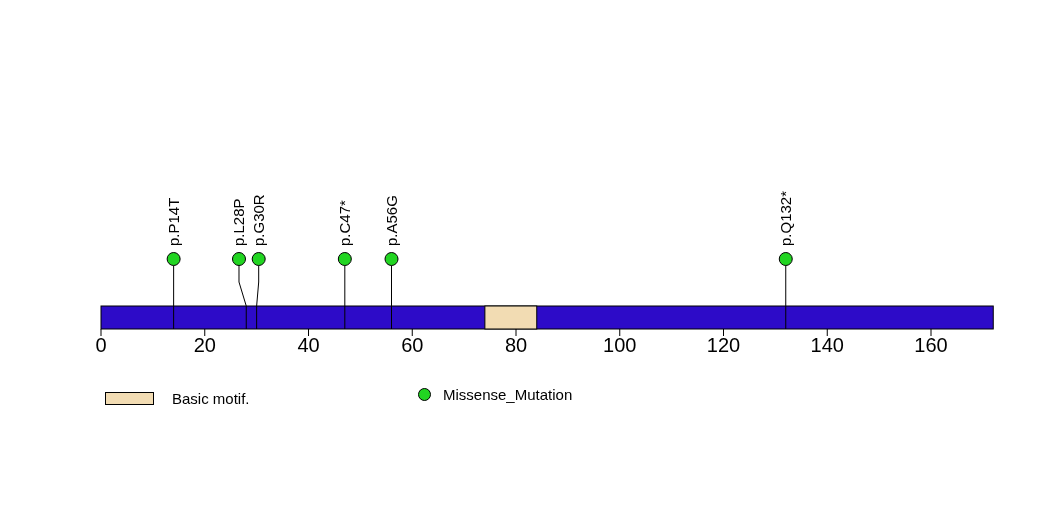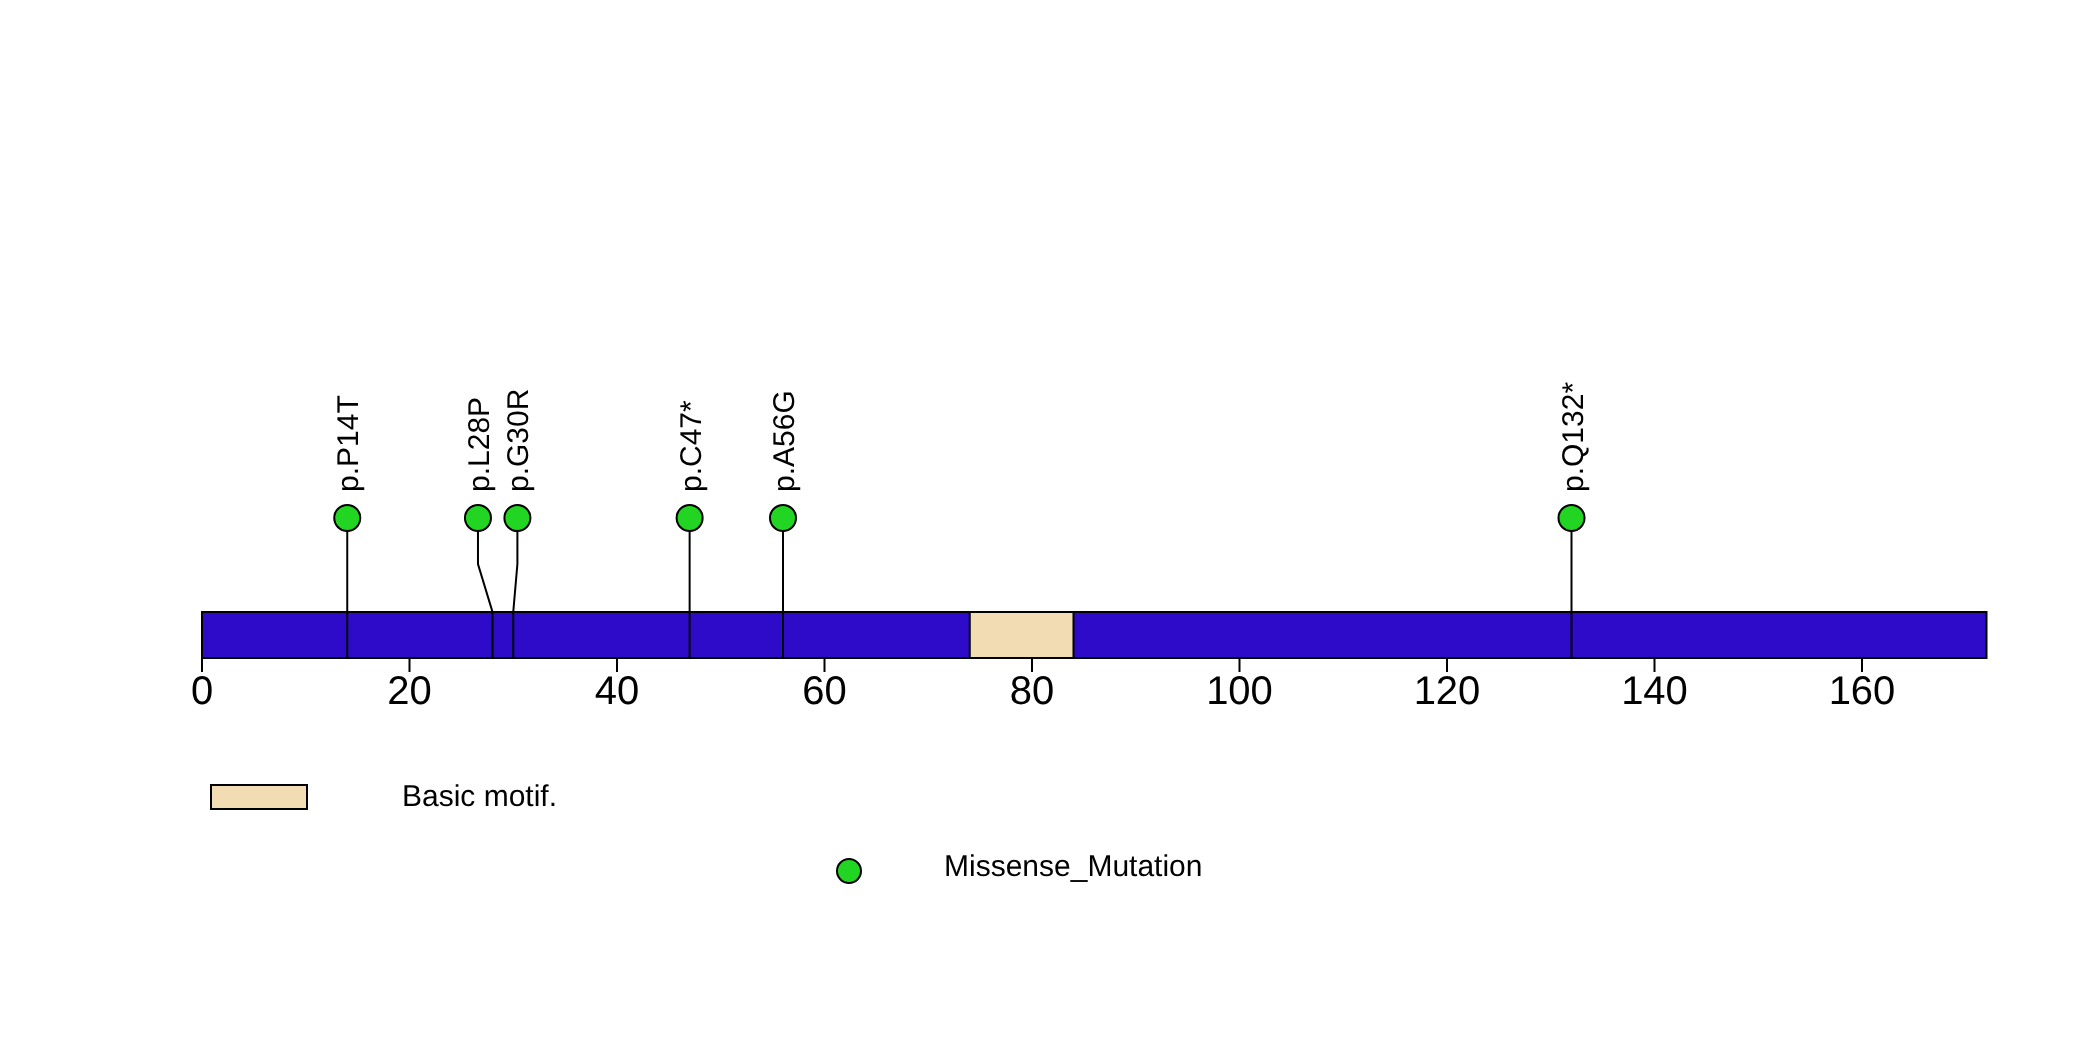--- a/index.html
+++ b/index.html
@@ -12,21 +12,20 @@
     overflow: hidden;
   }
   #plot-svg { position: absolute; left: 0; top: 0; }
   .legend-row {
     position: absolute;
     display: flex;
     align-items: center;
     font-size: 15px;
     color: #000000;
     white-space: nowrap;
-    gap: 29px;
   }
   .swatch-rect {
     width: 47px;
     height: 11px;
     border: 1px solid #000000;
     display: inline-block;
   }
   .swatch-circle {
     width: 11px;
     height: 11px;
@@ -90,18 +89,18 @@
         <text transform="translate(791.25, 246) rotate(-90)" text-anchor="start" font-size="15" fill="#000000" font-family="&quot;Liberation Sans&quot;, sans-serif">p.Q132*</text>
       </g>
   </svg>
 
   <div class="legend-row" style="left:105px; top:390px;">
     <span class="swatch-rect" style="background-color: rgb(242, 220, 179);"></span>
     <span class="legend-label-rect">Basic motif.</span>
   </div>
 
 
-  <div class="legend-row" style="left:418px; top:425px;align-items:flex-end;">
+  <div class="legend-row" style="left:418px; top:386px;">
     <span class="swatch-circle" style="background-color: rgb(34, 213, 34);"></span>
     <span class="legend-label-circle">Missense_Mutation</span>
   </div>
 
 </div>
 
 </body></html>

